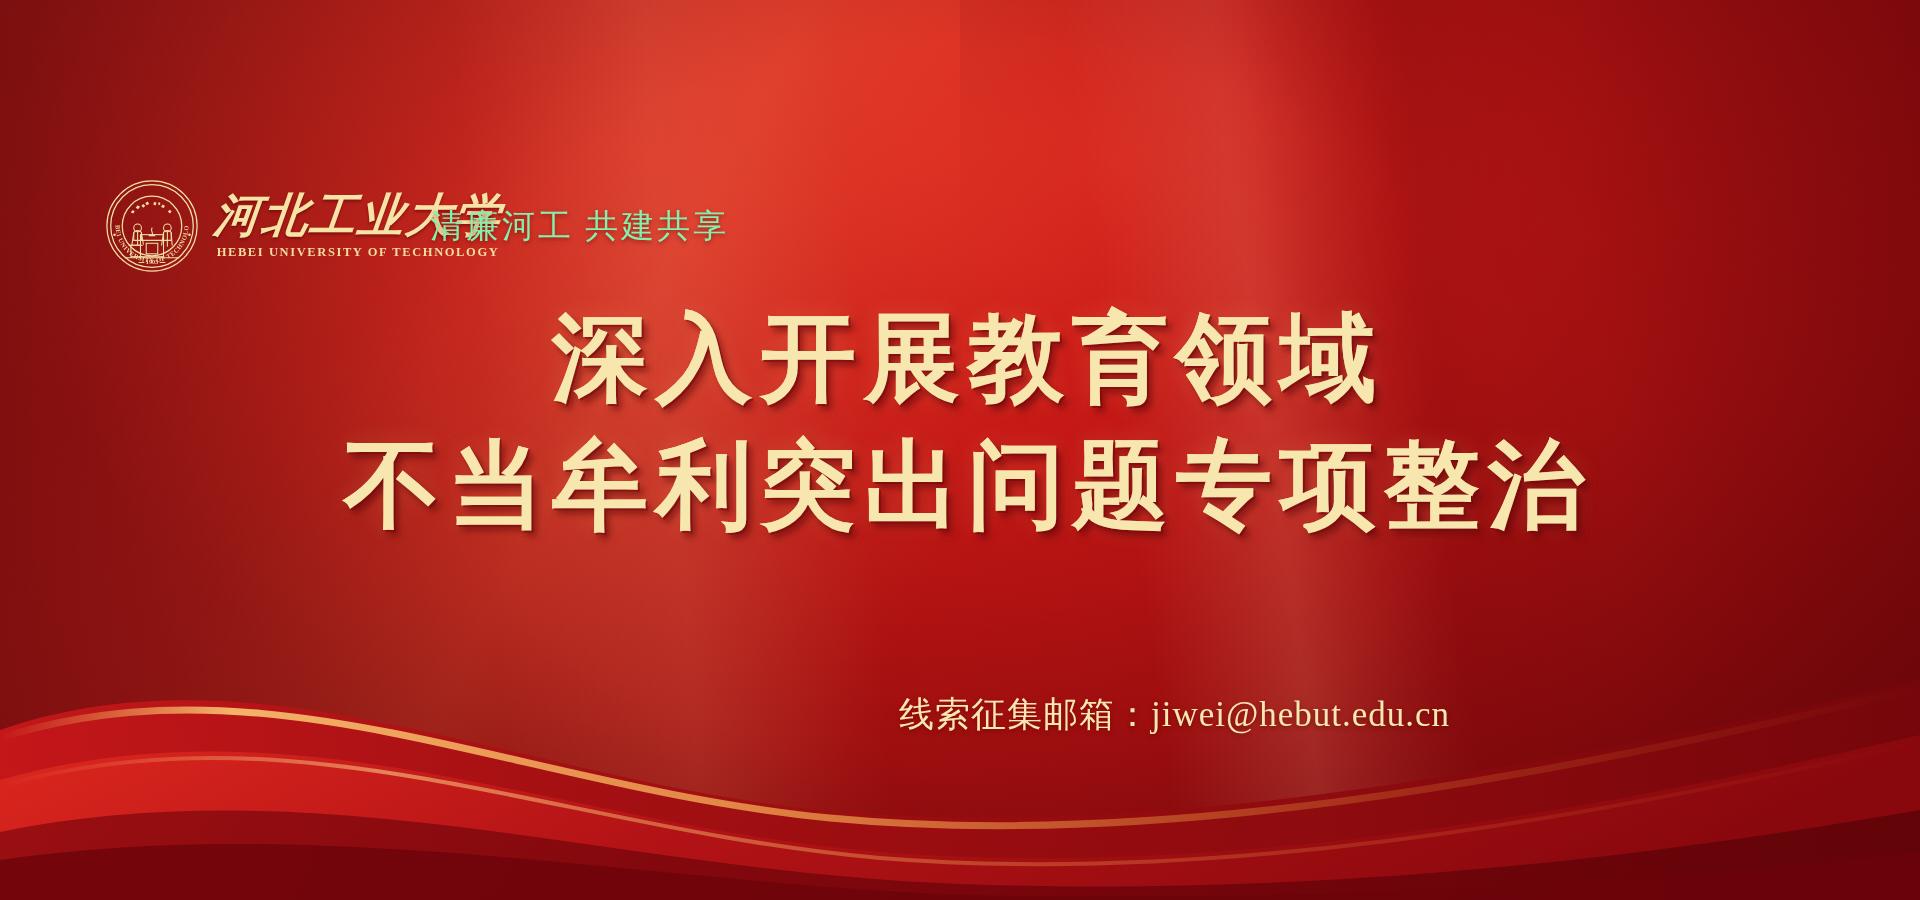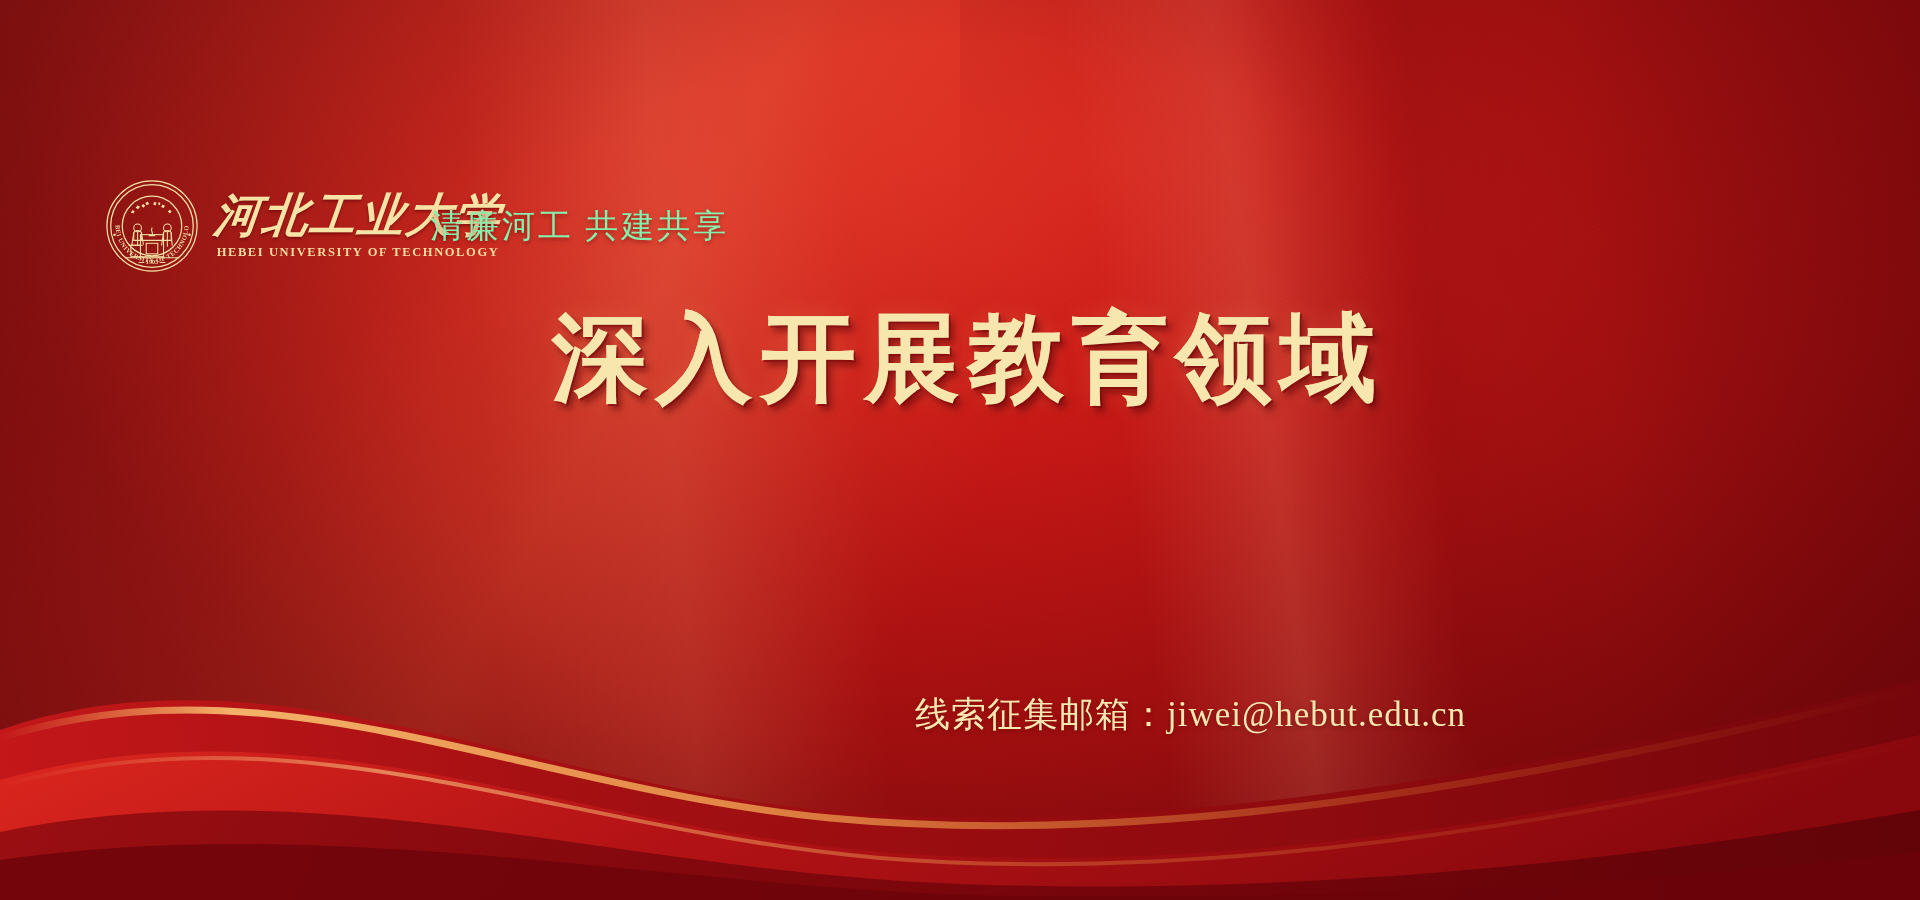--- a/index.html
+++ b/index.html
@@ -144,21 +144,21 @@
     background: linear-gradient(180deg, #fdf3cf 0%, #f6e2a3 52%, #e9c977 100%);
     -webkit-background-clip: text;
     background-clip: text;
   }
   .headline-line.l1 { font-size: 96px; }
   .headline-line.l2 { font-size: 96px; margin-top: 10px; }
 
   
   .contact {
     position: absolute;
-    right: 454px; top: 690px;
+    right: 470px; top: 690px;
     text-align: left;
   }
   .contact-line {
     font-family: "Liberation Serif", "DejaVu Serif", serif;
     font-size: 35px;
     color: #f8e7b0;
     letter-spacing: 1px;
     line-height: 1.42;
     white-space: nowrap;
     text-shadow: 0 2px 4px rgba(90,0,4,0.5);
@@ -283,19 +283,20 @@
     <div class="wordmark">
       <div class="cn-name">河北工业大学</div>
       <div class="en-name">HEBEI UNIVERSITY OF TECHNOLOGY</div>
     </div>
   </div>
 
   <div class="slogan">清廉河工 共建共享</div>
 
   <div class="headline">
     <div class="headline-line l1">深入开展教育领域</div>
+    <div class="headline-line l2">不当牟利突出问题专项整治</div>
   </div>
 
   <div class="contact">
     <div class="contact-line">线索征集邮箱：jiwei@hebut.edu.cn</div>
   </div>
 
 </div>
 
 </body></html>

